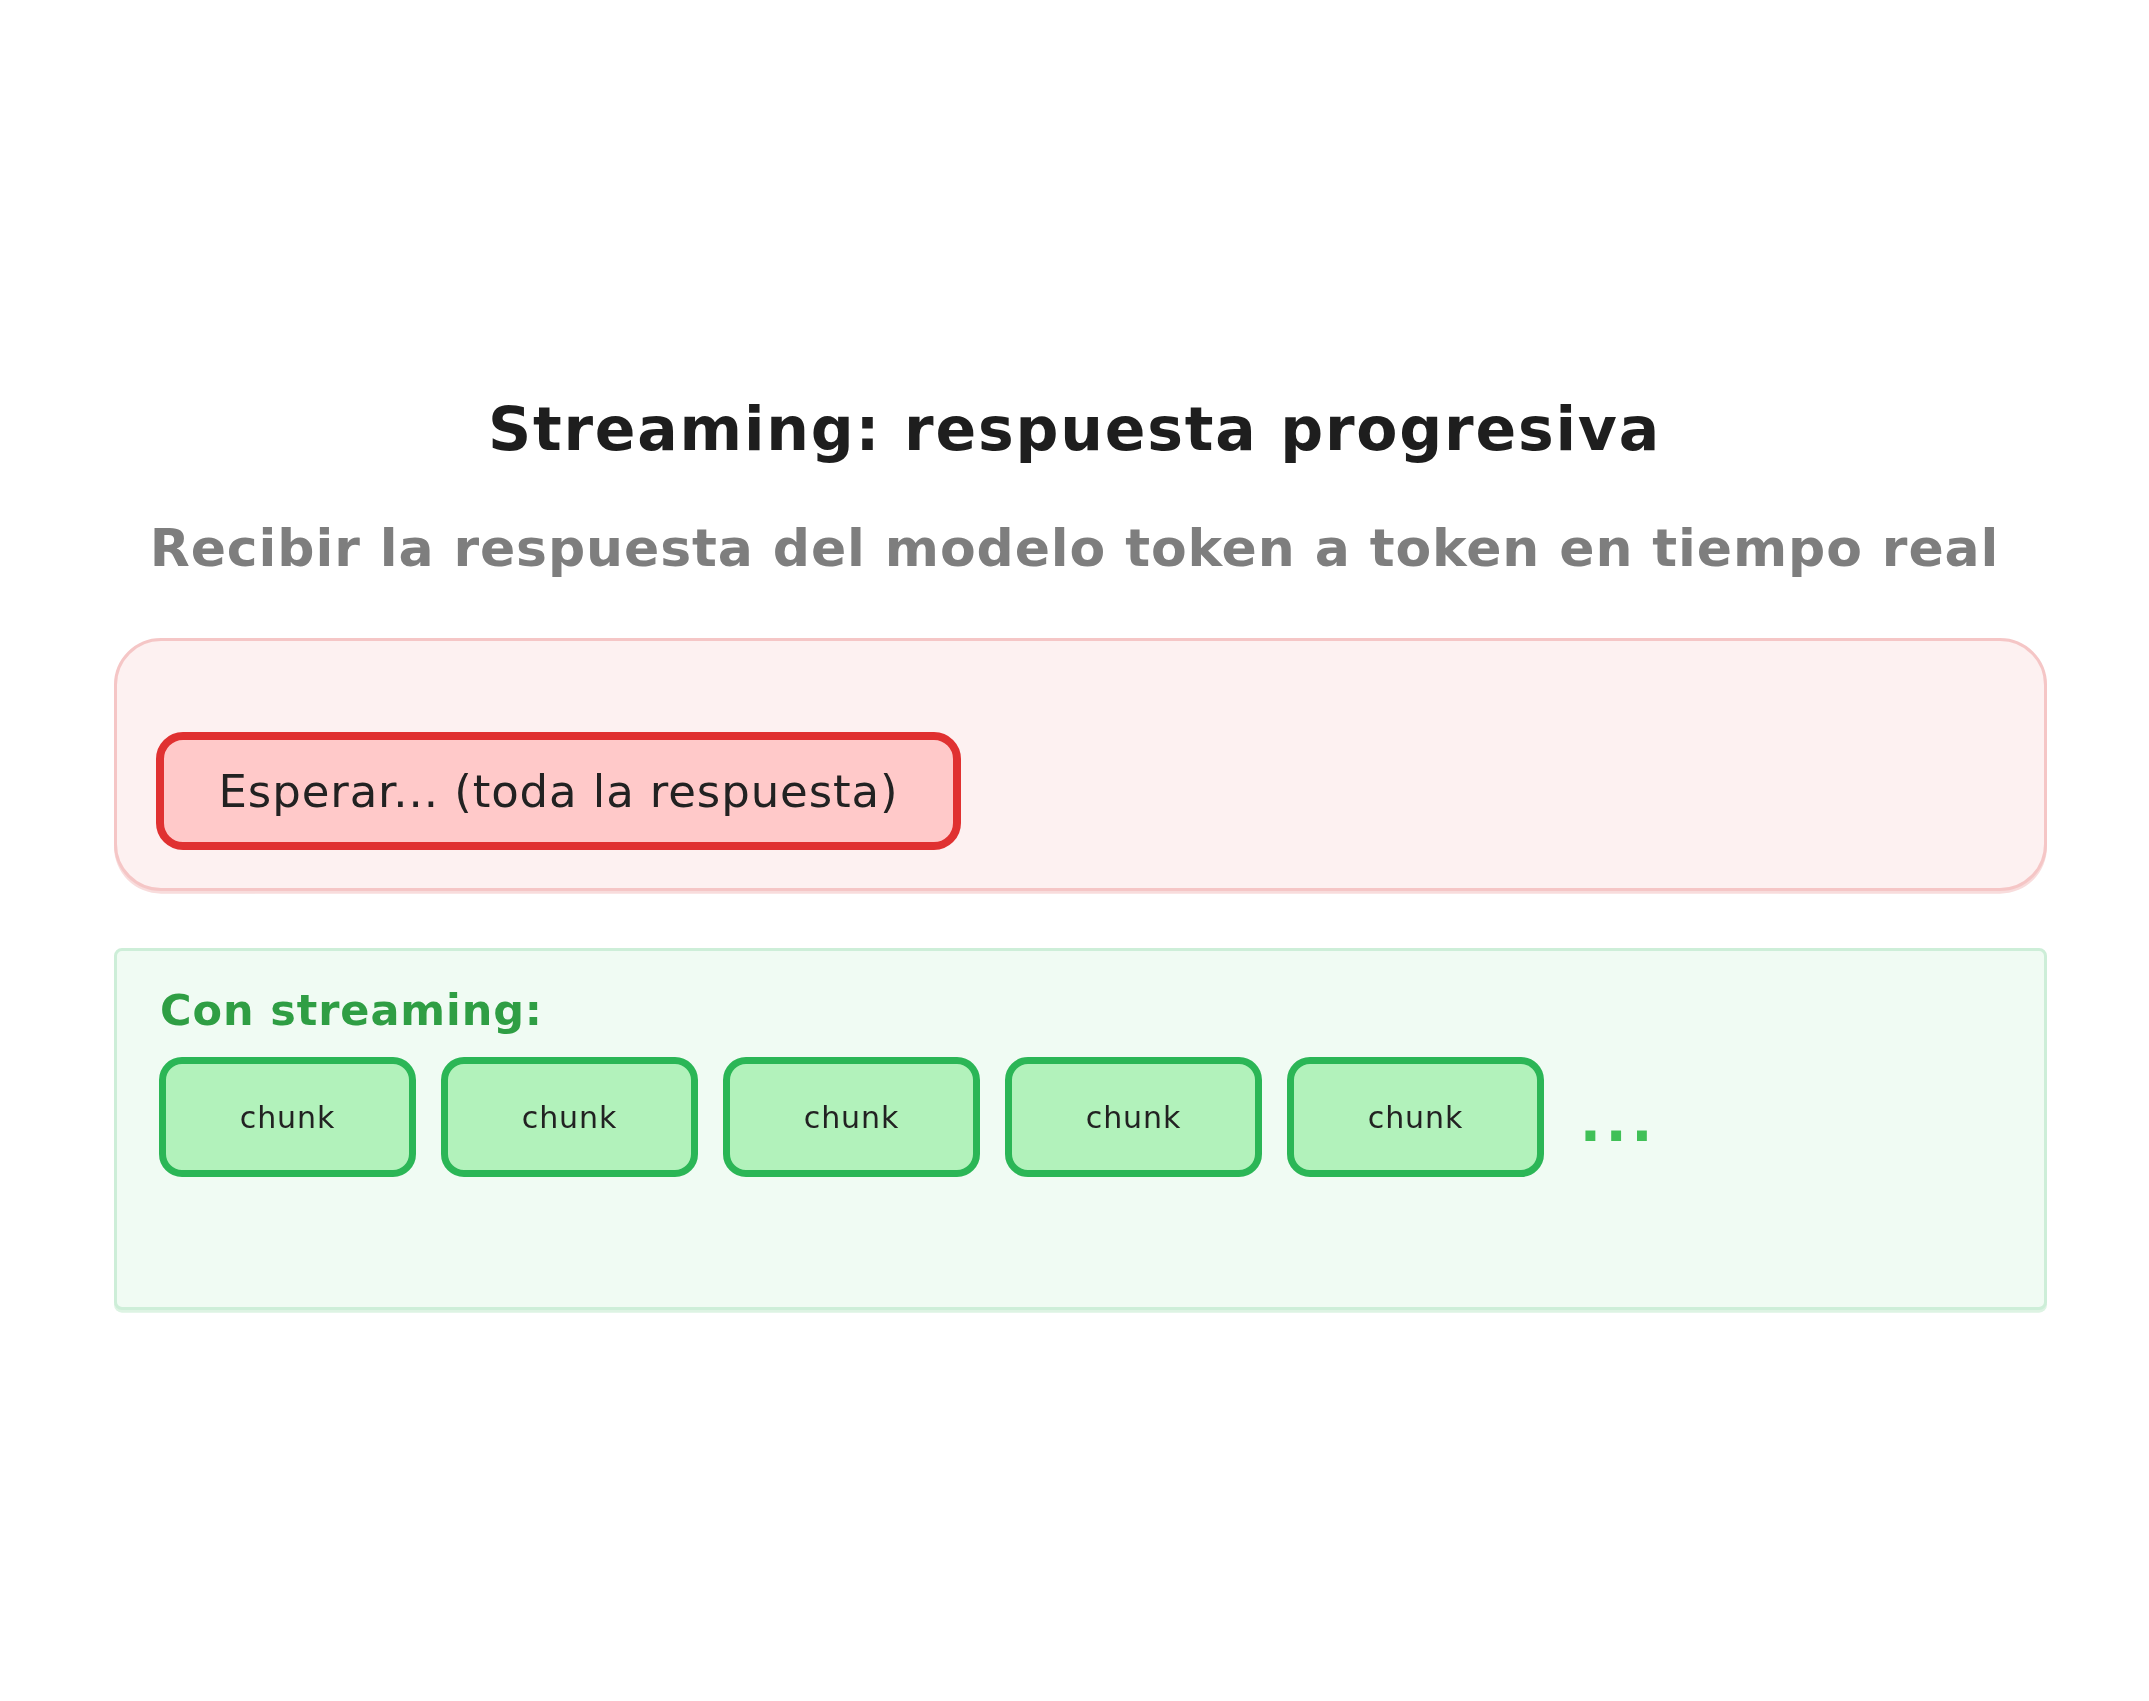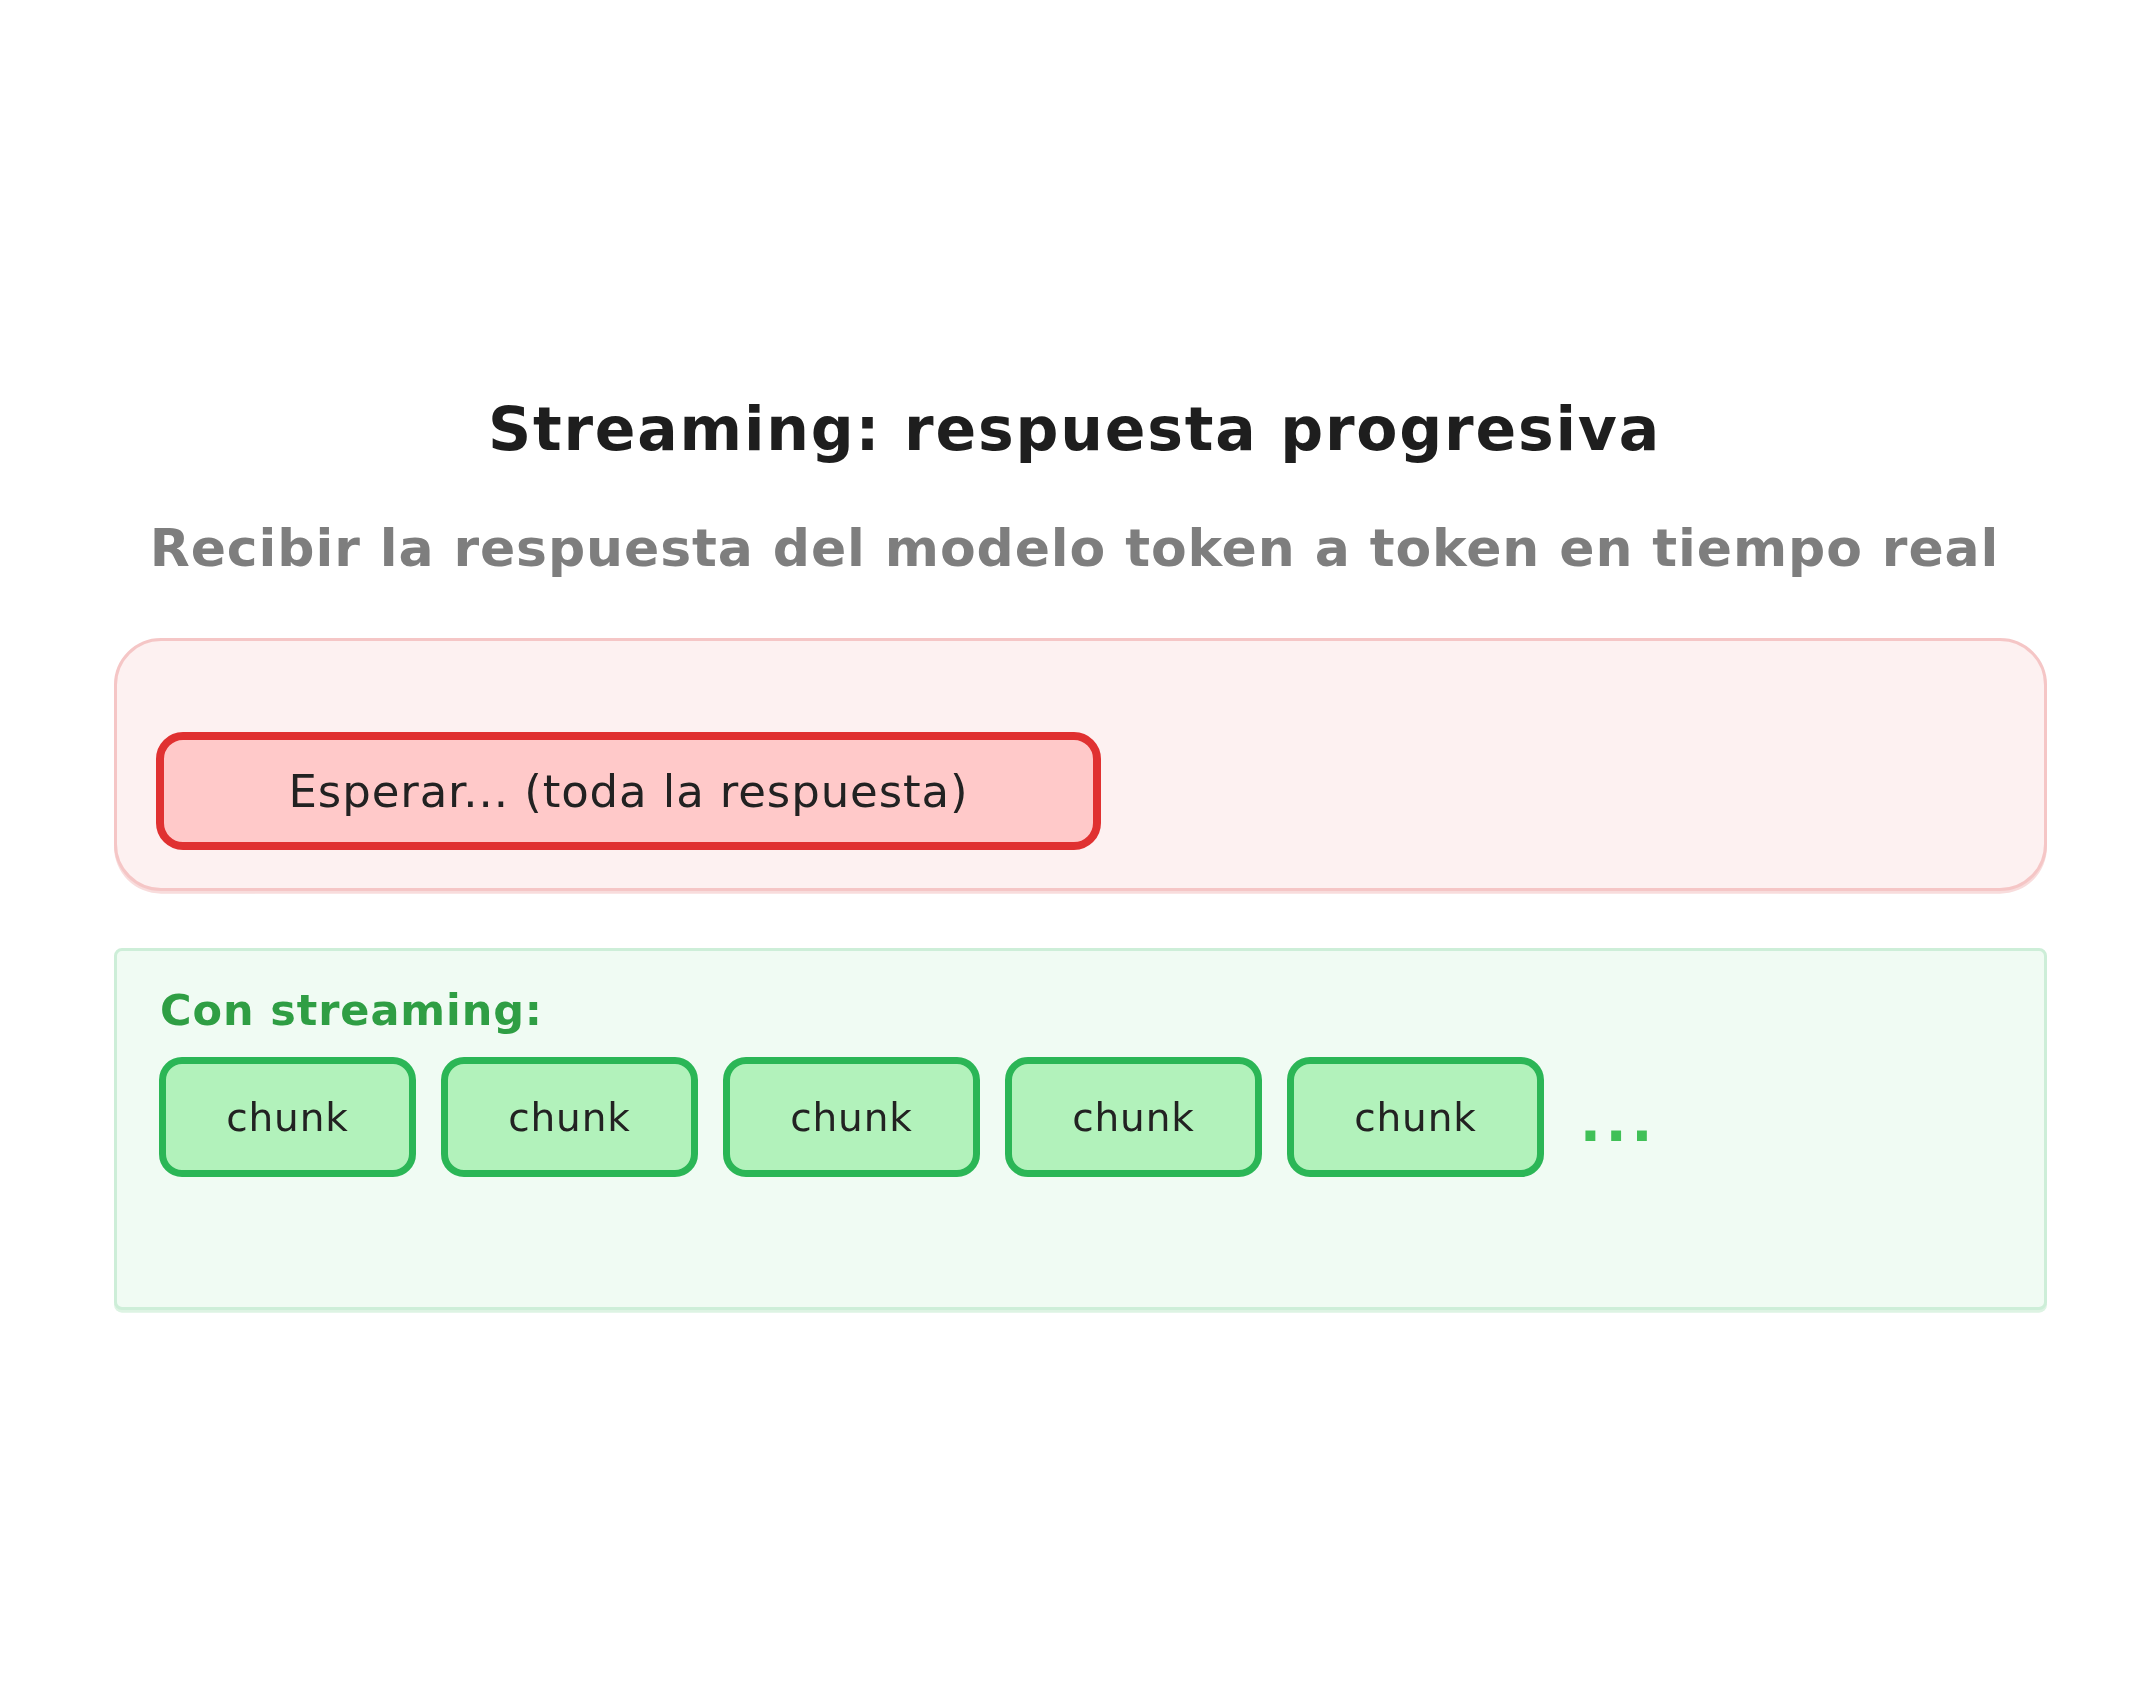--- a/index.html
+++ b/index.html
@@ -51,21 +51,21 @@
     border-radius:8px;
     box-shadow:0 2.7px 0 0 #ddf3e3;
   }
   .panel-label{
     position:absolute; left:43px; top:34px;
     font-size:43px; font-weight:700; letter-spacing:0.9px;
   }
   .panel-red .panel-label{ color:var(--red); }
   .panel-green .panel-label{ color:var(--green); }
   .wait-box{
-    position:absolute; left:39px; top:91px; width:945px; height:118px;
+    position:absolute; left:39px; top:91px; width:805px; height:118px;
     background:var(--red-fill);
     border:8px solid var(--red);
     border-radius:27px;
     display:flex; align-items:center; justify-content:center;
   }
   .complete-box{
     position:absolute; left:1015px; top:95px; width:875px; height:115px;
     background:var(--green-fill);
     border:8px solid var(--green-stroke);
     border-radius:27px;
@@ -79,21 +79,21 @@
     display:flex; align-items:center; gap:25px;
   }
   .chunk-box{
     width:257px; height:120px;
     background:var(--green-fill);
     border:7.2px solid var(--green-stroke);
     border-radius:23px;
     display:flex; align-items:center; justify-content:center;
   }
   .chunk-text{
-    font-size:39px; color:var(--ink); letter-spacing:0.9px;
+    font-size:30px; color:var(--ink); letter-spacing:0.9px;
   }
   .ellipsis{
     margin-left:10.7px;
     font-size:56px; font-weight:700; color:var(--ellipsis-color);
     letter-spacing:4.5px; line-height:1; transform:translateY(5.4px);
   }
   .note{
     position:absolute; left:43px; top:258px;
     font-size:45px; color:var(--note-color); letter-spacing:0.9px;
   }

